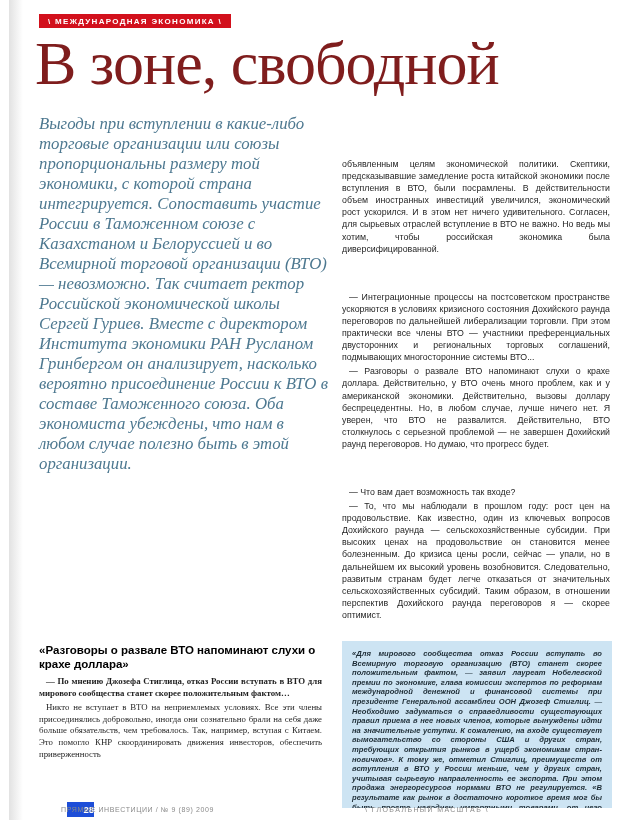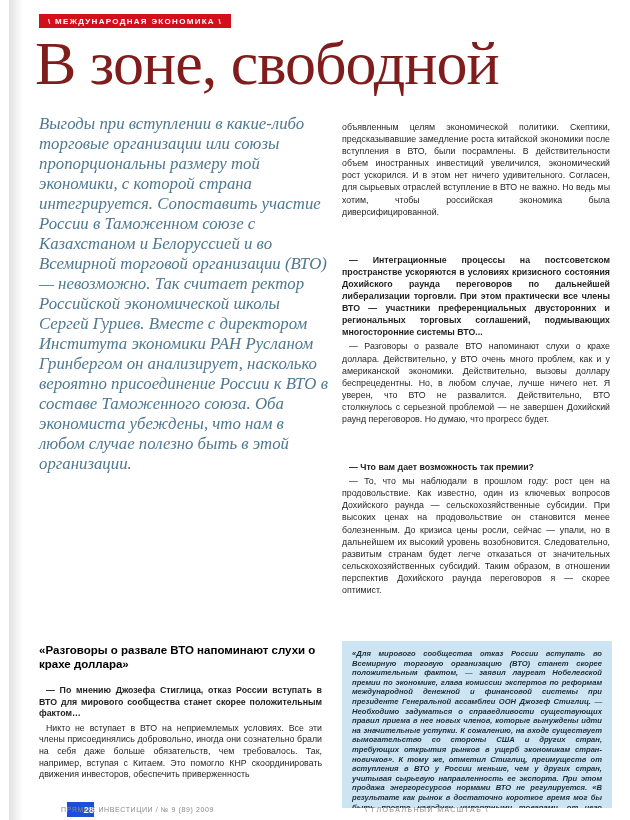--- a/index.html
+++ b/index.html
@@ -27,31 +27,31 @@
   .lead {
     position:absolute; left:30px; top:114px; width:294px;
     font-family:"Liberation Serif", serif; font-style:italic;
     font-size:16.8px; line-height:20px; color:#4d7890;
   }
   .bodycol {
     position:absolute; left:333px; top:121px; width:268px;
     font-size:8.8px; line-height:12.1px; color:#1f1f1f; text-align:justify;
   }
   .bodycol p { margin:0 0 2px 0; text-indent:7px; }
-  .bodycol p.first { text-indent:0; }
-  .bodycol p.b { font-weight:bold;margin-top:36px; }
+  .bodycol p.first { text-indent:0;margin-top:37px; }
+  .bodycol p.b { font-weight:normal;margin-top:36px; }
   .bottomleft {
     position:absolute; left:30px; top:643px; width:283px;
     font-size:8.8px; line-height:11.6px; color:#1f1f1f; text-align:justify;
   }
   .subhead {
     font-size:11.5px; line-height:14px; font-weight:bold; color:#000;
-    margin-bottom:14px; text-align:left;
+    margin-bottom:5px; text-align:left;
   }
-  .bottomleft p { margin:0 0 3px 0; text-indent:7px; }
+  .bottomleft p { margin:0 0 3px 0; text-indent:7px;font-family:Liberation Serif, serif; }
   .bottomleft p.b { font-weight:bold; }
   .quotebox {
     position:absolute; left:333px; top:641px; width:270px; height:167px;
     background:#cde4f3; padding:8px 10px;
     font-size:7.6px; line-height:9.6px; font-weight:bold; font-style:italic;
     color:#1c2b34; text-align:justify; overflow:hidden;
   }
   .pagenum {
     position:absolute; left:17px; top:802px; width:27px; height:15px;
     background:#1d4ed8; color:#ffffff; font-size:9.5px; font-weight:bold;
@@ -75,21 +75,21 @@
   <div class="tag">\ МЕЖДУНАРОДНАЯ ЭКОНОМИКА \</div>
 
   <h1 class="headline">В зоне, свободной</h1>
 
   <div class="lead">Выгоды при вступлении в какие-либо торговые организации или союзы пропорциональны размеру той экономики, с которой страна интегрируется. Сопоставить участие России в Таможенном союзе с Казахстаном и Белоруссией и во Всемирной торговой организации (ВТО) — невозможно. Так считает ректор Российской экономической школы Сергей Гуриев. Вместе с директором Института экономики РАН Русланом Гринбергом он анализирует, насколько вероятно присоединение России к ВТО в составе Таможенного союза. Оба экономиста убеждены, что нам в любом случае полезно быть в этой организации.</div>
 
   <div class="bodycol">
     <p class="first">объявленным целям экономической политики. Скептики, предсказывавшие замедление роста китайской экономики после вступления в ВТО, были посрамлены. В действительности объем иностранных инвестиций увеличился, экономический рост ускорился. И в этом нет ничего удивительного. Согласен, для сырьевых отраслей вступление в ВТО не важно. Но ведь мы хотим, чтобы российская экономика была диверсифицированной.</p>
     <p class="b">— Интеграционные процессы на постсоветском пространстве ускоряются в условиях кризисного состояния Дохийского раунда переговоров по дальнейшей либерализации торговли. При этом практически все члены ВТО — участники преференциальных двусторонних и региональных торговых соглашений, подмывающих многосторонние системы ВТО...</p>
     <p>— Разговоры о развале ВТО напоминают слухи о крахе доллара. Действительно, у ВТО очень много проблем, как и у американской экономики. Действительно, вызовы доллару беспрецедентны. Но, в любом случае, лучше ничего нет. Я уверен, что ВТО не развалится. Действительно, ВТО столкнулось с серьезной проблемой — не завершен Дохийский раунд переговоров. Но думаю, что прогресс будет.</p>
-    <p class="b">— Что вам дает возможность так премии?</p>
+    <p class="b">— Что вам дает возможность так входе?</p>
     <p>— То, что мы наблюдали в прошлом году: рост цен на продовольствие. Как известно, один из ключевых вопросов Дохийского раунда — сельскохозяйственные субсидии. При высоких ценах на продовольствие он становится менее болезненным. До кризиса цены росли, сейчас — упали, но в дальнейшем их высокий уровень возобновится. Следовательно, развитым странам будет легче отказаться от значительных сельскохозяйственных субсидий. Таким образом, в отношении перспектив Дохийского раунда переговоров я — скорее оптимист.</p>
   </div>
 
   <div class="bottomleft">
     <div class="subhead">«Разговоры о развале ВТО напоминают слухи о крахе доллара»</div>
     <p class="b">— По мнению Джозефа Стиглица, отказ России вступать в ВТО для мирового сообщества станет скорее положительным фактом…</p>
     <p>Никто не вступает в ВТО на неприемлемых условиях. Все эти члены присоединялись добровольно, иногда они сознательно брали на себя даже больше обязательств, чем требовалось. Так, например, вступая с Китаем. Это помогло КНР скоординировать движения инвесторов, обеспечить приверженность</p>
   </div>
 
   <div class="quotebox">«Для мирового сообщества отказ России вступать во Всемирную торговую организацию (ВТО) станет скорее положительным фактом, — заявил лауреат Нобелевской премии по экономике, глава комиссии экспертов по реформам международной денежной и финансовой системы при президенте Генеральной ассамблеи ООН Джозеф Стиглиц. — Необходимо задуматься о справедливости существующих правил приема в нее новых членов, которые вынуждены идти на значительные уступки. К сожалению, на входе существует вымогательство со стороны США и других стран, требующих открытия рынков в ущерб экономикам стран-новичков». К тому же, отметил Стиглиц, преимуществ от вступления в ВТО у России меньше, чем у других стран, учитывая сырьевую направленность ее экспорта. При этом продажа энергоресурсов нормами ВТО не регулируется. «В результате как рынок в достаточно короткое время мог бы быть просто наводнен импортными товарами, от чего промышленность явно бы проиграла», — уточнил экономист.</div>

